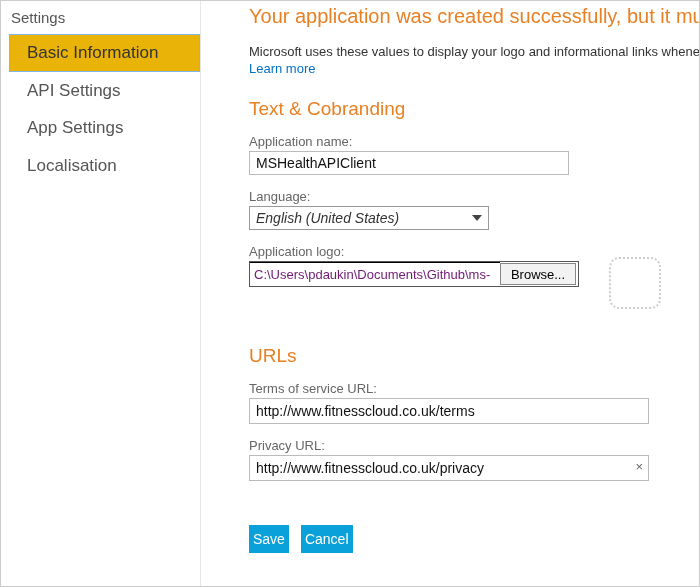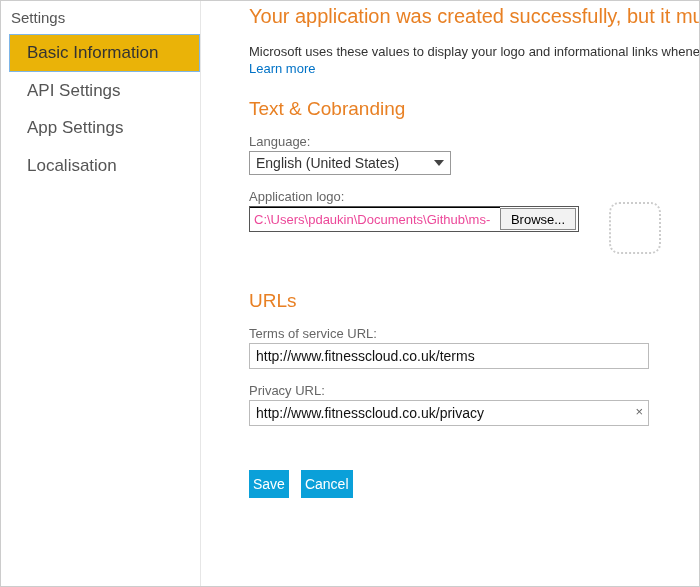--- a/index.html
+++ b/index.html
@@ -80,29 +80,30 @@
   .text-input {
     width: 320px;
     height: 24px;
     border: 1px solid #bbb;
     font-family: inherit;
     font-size: 14px;
     padding: 2px 6px;
     color: #111;
   }
   .select-wrap {
-    width: 202px;
+    width: 240px;
     height: 24px;
     border: 1px solid #999;
     background: #fff;
     display: flex;
     align-items: center;
     justify-content: space-between;
     padding: 0 6px;
     font-size: 14px;
+    font-style: italic;
   }
   .chevron {
     width: 0; height: 0;
     border-left: 5px solid transparent;
     border-right: 5px solid transparent;
     border-top: 6px solid #444;
   }
   .logo-row { display: flex; align-items: flex-start; }
   .file-group {
     display: flex;
@@ -110,21 +111,21 @@
     width: 330px;
     height: 26px;
     align-items: stretch;
   }
   .file-path {
     flex: 1;
     border: none;
     font-family: inherit;
     font-size: 13px;
     padding: 2px 4px;
-    color: #ec4899;
+    color: #701a75;
     border-top: 1px solid #000;
     outline: none;
     min-width: 0;
     overflow: hidden;
     white-space: nowrap;
   }
   .browse-btn {
     width: 76px;
     background: #f2f2f2;
     border: 1px solid #888;
@@ -182,20 +183,24 @@
     <div class="nav-item">Localisation</div>
   </aside>
 
   <main class="main">
     <h1 class="alert-heading">Your application was created successfully, but it must be co</h1>
     <p class="sub-desc">Microsoft uses these values to display your logo and informational links whenev</p>
     <a class="learn-link">Learn more</a>
 
     <h2 class="section-h">Text &amp; Cobranding</h2>
 
+    <div class="field">
+      <div class="field-label">Application name:</div>
+      <input class="text-input" type="text" value="MSHealthAPIClient" style="">
+    </div>
 
     <div class="field">
       <div class="field-label">Language:</div>
       <div class="select-wrap">
         <span>English (United States)</span>
         <span class="chevron"></span>
       </div>
     </div>
 
     <div class="field">

